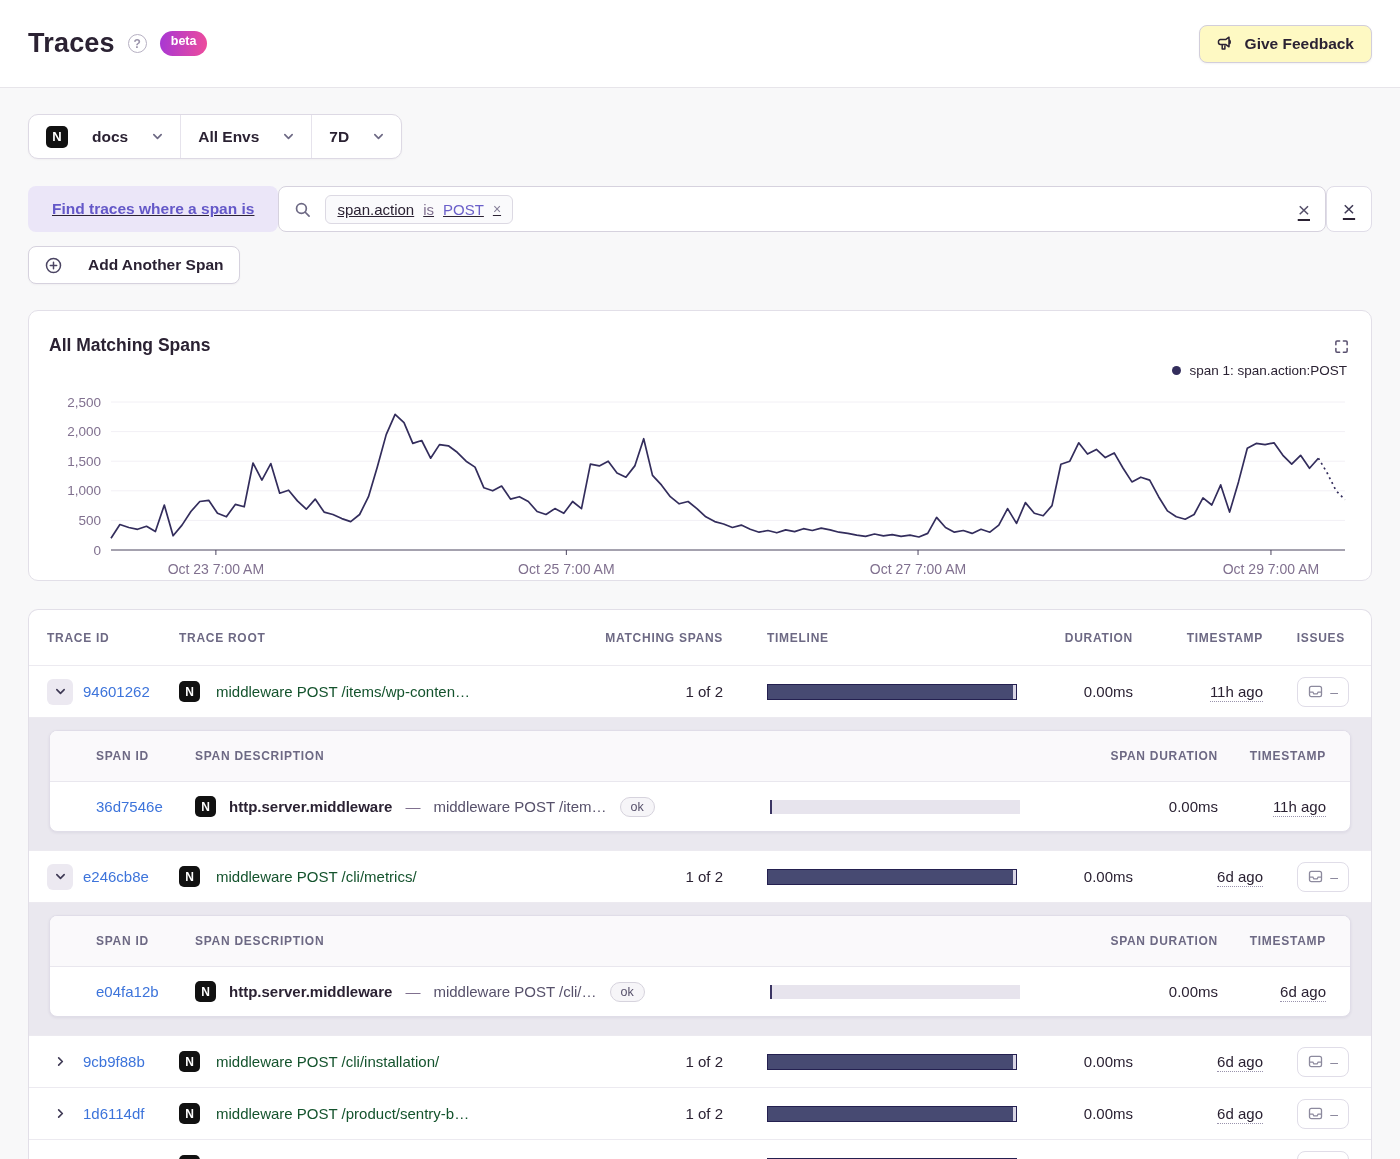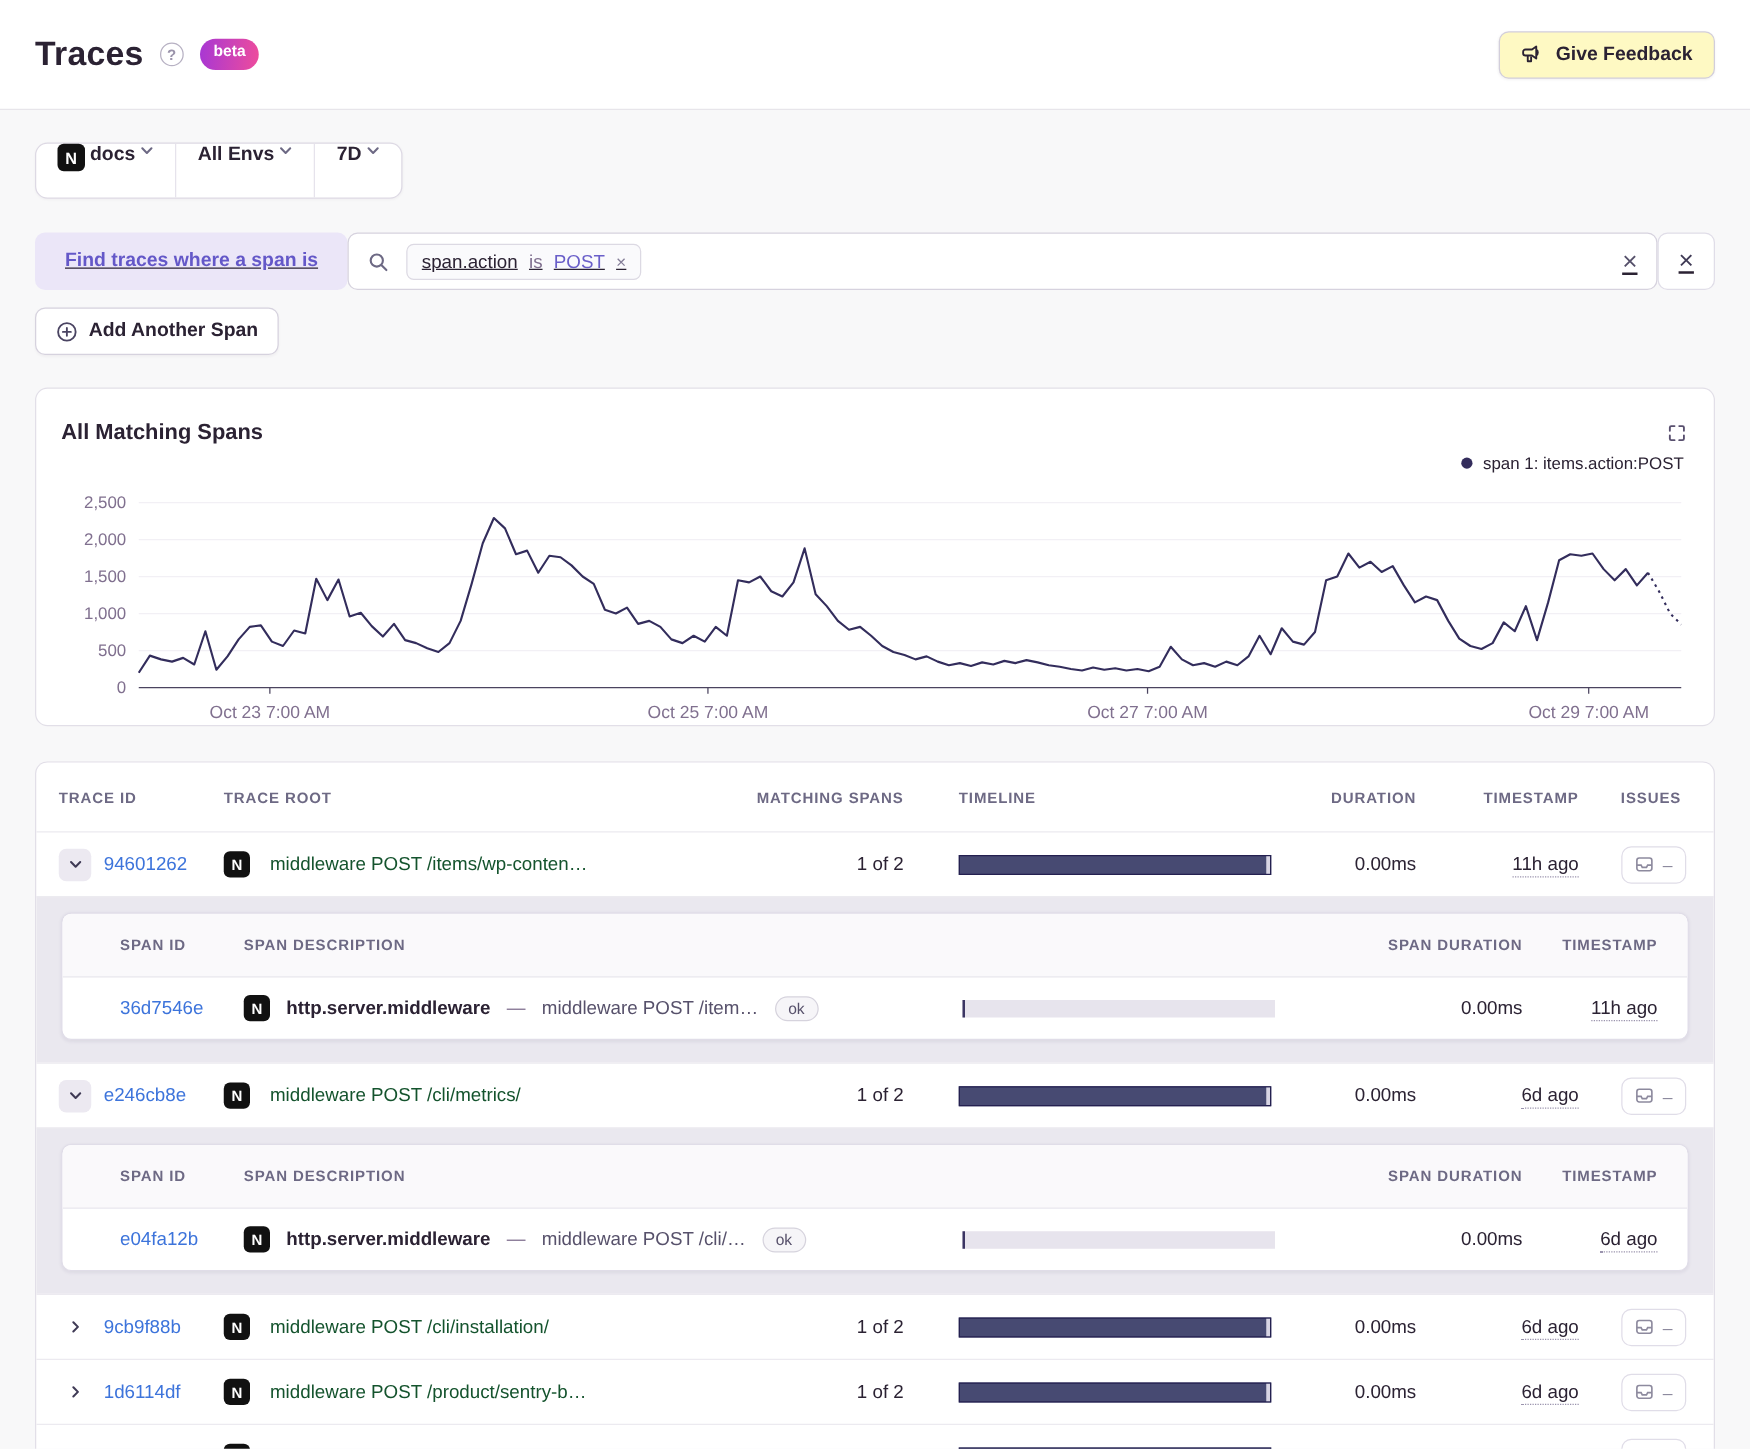--- a/index.html
+++ b/index.html
@@ -39,21 +39,21 @@
 
   .content { padding:26px 28px 0; }
 
   
   .filter-bar {
     display:inline-flex; align-items:stretch; background:#fff;
     border:1px solid #ddd9e4; border-radius:10px; height:45px;
     box-shadow:0 1px 2px rgba(43,34,51,.04); margin-bottom:27px;
   }
   .filter-seg {
-    display:flex; gap:4px; padding:0 17px;
+    display:flex; align-items:center; gap:24px; padding:0 17px;
     font-size:15.5px; font-weight:bold; color:#2b2233; cursor:pointer;
   }
   .filter-seg + .filter-seg { border-left:1px solid #e6e3ec; }
   .chev { color:#6d6984; }
 
   .nextjs-icon {
     width:22px; height:22px; background:#111; color:#fff; border-radius:5px;
     display:inline-flex; align-items:center; justify-content:center;
     font-size:13px; font-weight:bold; flex:0 0 auto;
   }
@@ -80,21 +80,21 @@
   .tok-op  { color:#80708f; }
   .tok-val { color:#6a5fc9; }
   .tok-x   { color:#857e98; font-size:14px; cursor:pointer; }
   .clear-x { margin-left:auto; color:#55506a; font-size:21px; line-height:1; cursor:pointer; }
   .remove-filter-btn {
     width:46px; height:46px; flex:0 0 auto; background:#fff;
     border:1px solid #e0dde8; border-radius:8px; color:#3f3a55; font-size:21px;
     display:flex; align-items:center; justify-content:center; cursor:pointer;
   }
   .add-span-btn {
-    display:inline-flex; align-items:center; gap:9px; background:#fff;
+    display:inline-flex; align-items:center; gap:26px; background:#fff;
     border:1px solid #d6d2de; border-radius:8px; padding:9px 16px;
     font-weight:bold; font-size:15.5px; color:#2b2233; cursor:pointer;
     box-shadow:0 1px 2px rgba(43,34,51,.04); margin-bottom:26px;
   }
 
   
   .chart-panel {
     position:relative; background:#fff; border:1px solid #e2dfe8; border-radius:10px;
     padding:24px 18px 6px 18px; margin-bottom:28px; height:271px;
   }
@@ -265,21 +265,21 @@
   
   <section class="chart-panel">
     <h2 class="chart-title">All Matching Spans</h2>
     <span class="expand-btn">
       <svg width="15" height="15" viewBox="0 0 16 16">
           <path d="M2 6V3.2A1.2 1.2 0 0 1 3.2 2H6 M10 2h2.8A1.2 1.2 0 0 1 14 3.2V6 M14 10v2.8a1.2 1.2 0 0 1-1.2 1.2H10 M6 14H3.2A1.2 1.2 0 0 1 2 12.8V10" fill="none" stroke="#584f6e" stroke-width="1.6" stroke-linecap="round"></path>
         </svg>
     </span>
     <div class="chart-legend">
       <span class="legend-dot"></span>
-      <span>span 1: items.action:POST</span>
+      <span>span 1: span.action:POST</span>
     </div>
     <div id="chart-svg" style="margin-top:34px;">
         <svg width="1306" height="200" viewBox="0 0 1306 200">
           <text x="54" y="164.5" text-anchor="end" font-size="13.5" fill="#80708f">0</text>
           <line x1="64" x2="1298" y1="130.4" y2="130.4" stroke="#f2f0f5" stroke-width="1"></line>
           <text x="54" y="134.9" text-anchor="end" font-size="13.5" fill="#80708f">500</text>
           <line x1="64" x2="1298" y1="100.8" y2="100.8" stroke="#f2f0f5" stroke-width="1"></line>
           <text x="54" y="105.3" text-anchor="end" font-size="13.5" fill="#80708f">1,000</text>
           <line x1="64" x2="1298" y1="71.2" y2="71.2" stroke="#f2f0f5" stroke-width="1"></line>
           <text x="54" y="75.7" text-anchor="end" font-size="13.5" fill="#80708f">1,500</text>

